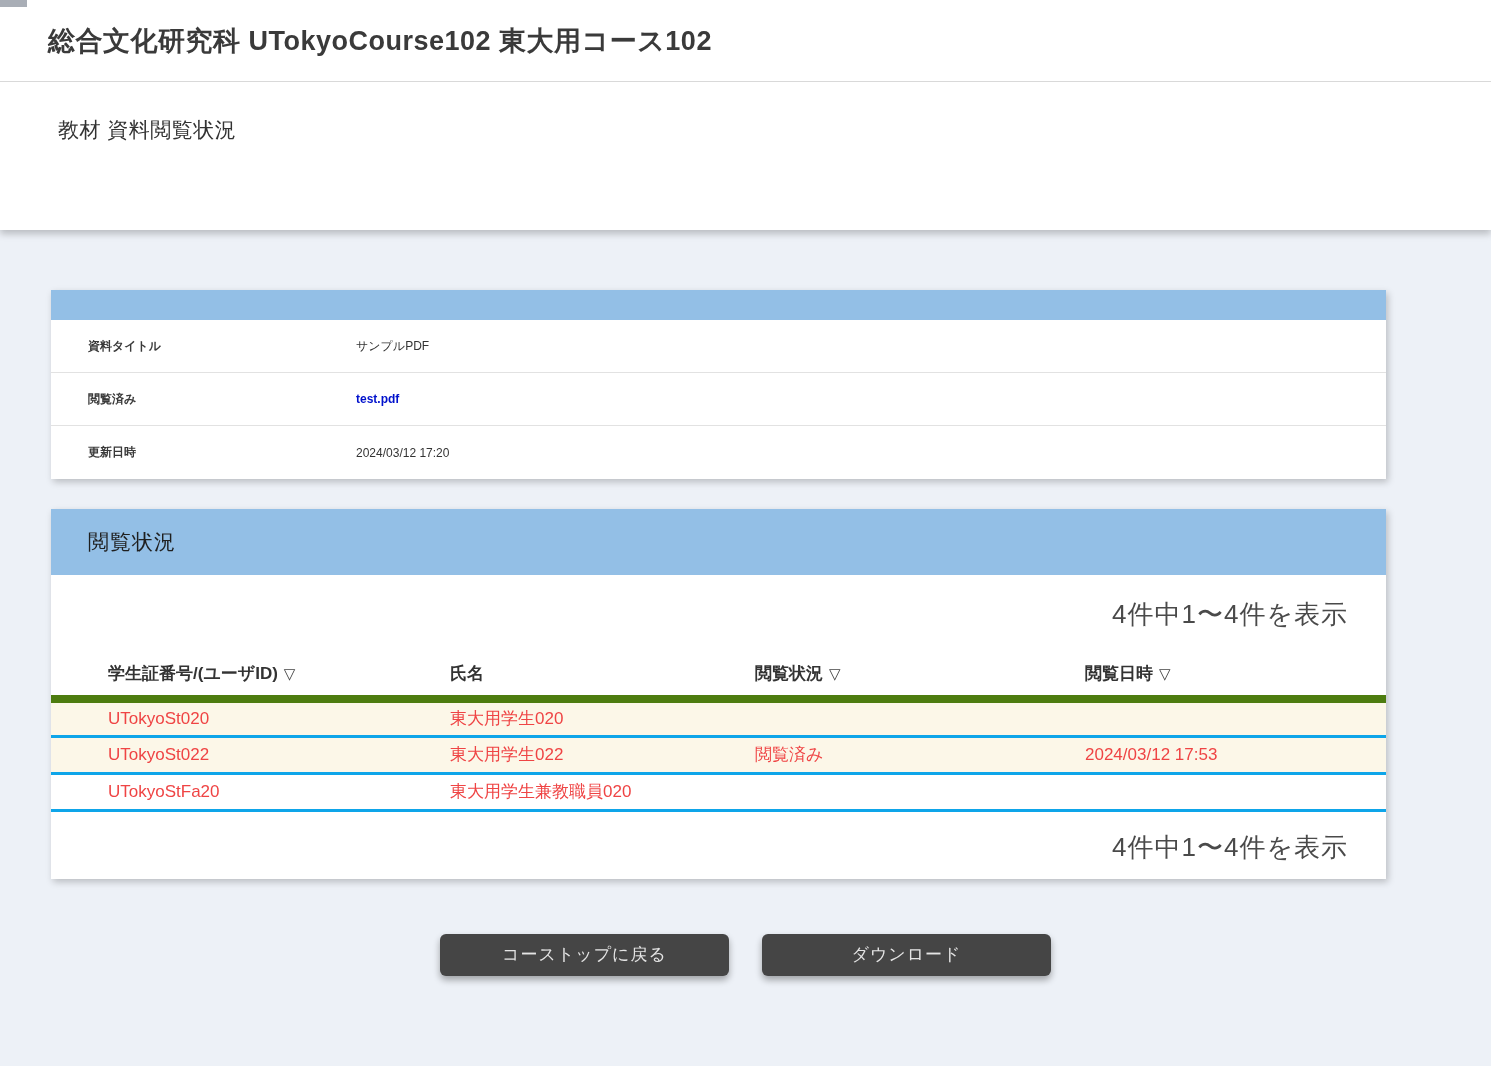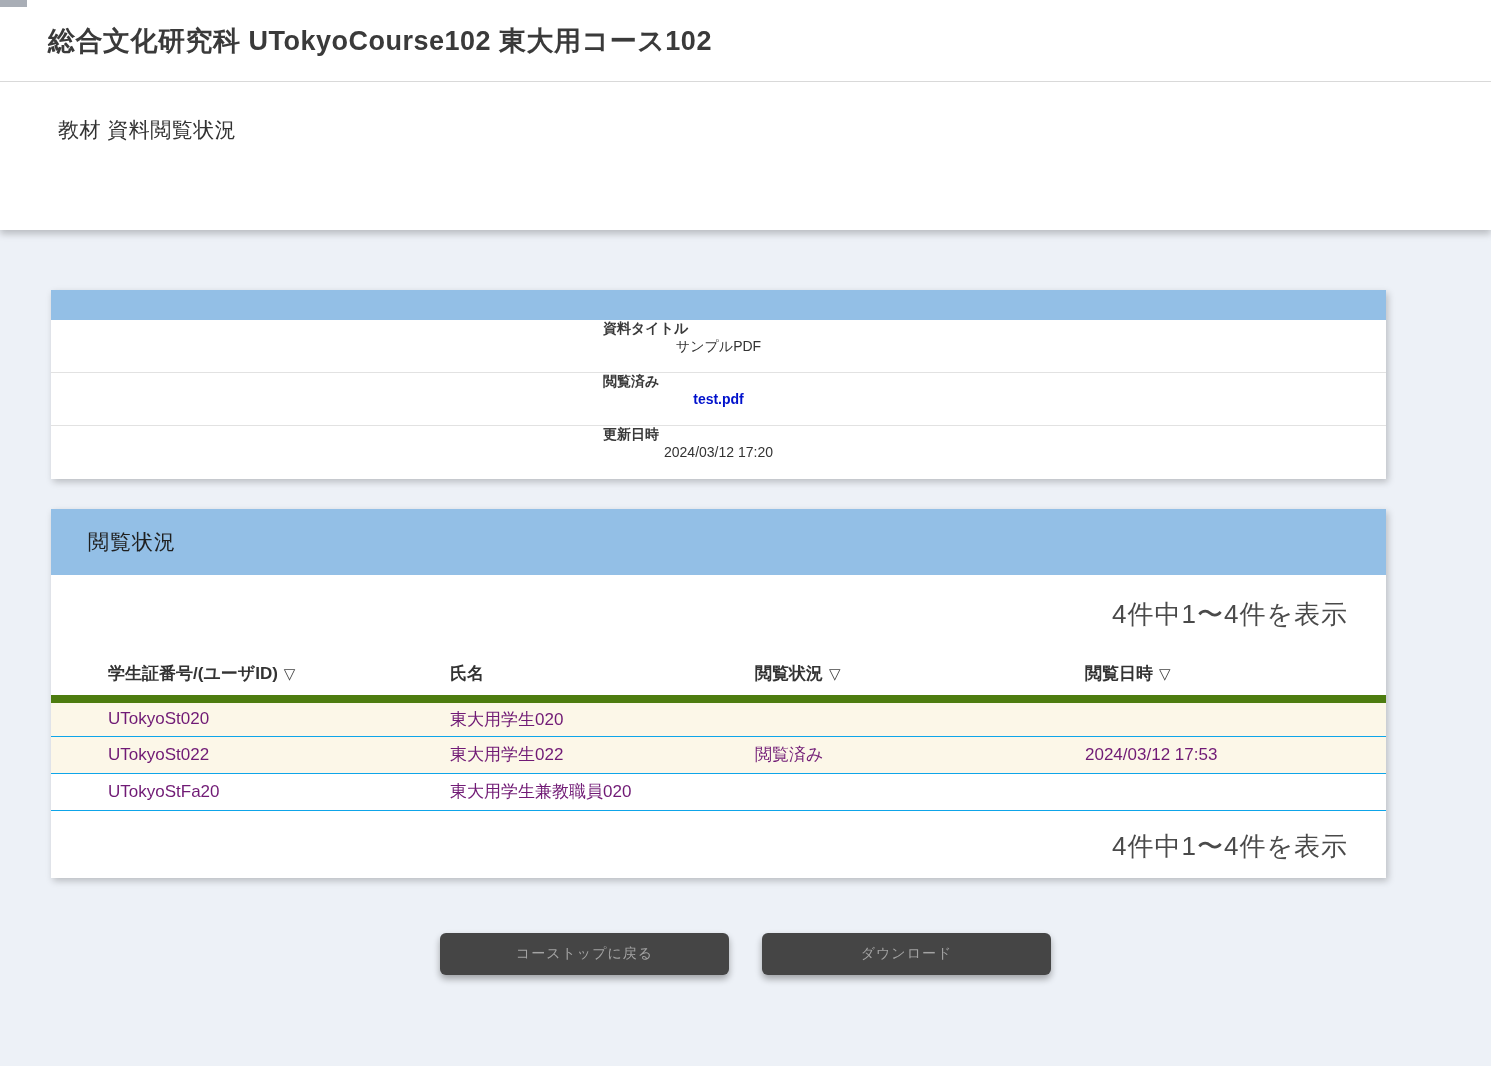--- a/index.html
+++ b/index.html
@@ -43,21 +43,21 @@
     width:1335px;margin-left:51px;background:#ffffff;
     box-shadow:2px 3px 7px rgba(0,0,0,0.22);
   }
   .panel-bar{
     background:var(--accent-blue);height:30px;
   }
   
   #doc-panel{margin-top:60px;}
   .info-row{
     display:flex;align-items:center;height:53px;
-    border-bottom:1px solid #E2E2E2;font-size:14px;flex-direction:column;
+    border-bottom:1px solid #E2E2E2;font-size:12px;
   }
   .info-row:last-child{border-bottom:none;}
   .info-label{
     width:305px;padding-left:37px;font-weight:bold;color:#3A3A3A;flex:none;
   }
   .info-value{color:#333;}
   .file-link{color:var(--link-blue);font-weight:bold;text-decoration:none;}
   
   #status-panel{margin-top:30px;padding-bottom:14px;}
   .status-header{
@@ -79,32 +79,32 @@
   .status-table col.c2{width:305px;}
   .status-table col.c3{width:330px;}
   .status-table col.c4{width:301px;}
   .status-table th{
     text-align:left;font-weight:bold;color:#333;
     padding:8px 0 10px 0;border-bottom:8px solid #4d7c0f;
     font-size:17px;white-space:nowrap;
   }
   .status-table th.first,.status-table td.first{padding-left:57px;}
   .status-table td{
-    height:37px;border-bottom:1px solid #0ea5e9;color:#701a75;
+    height:37px;border-bottom:3px solid #0ea5e9;color:#ef4444;
     white-space:nowrap;
   }
   .status-table tr.stripe td{background:var(--row-stripe);}
   .sort-icon{font-size:15px;color:#444;margin-left:6px;}
   
   .button-row{
     margin-top:55px;display:flex;justify-content:center;gap:33px;
   }
   .action-button{
     min-width:289px;height:42px;border:none;border-radius:6px;
-    background:var(--button-bg);color:#a3a3a3;font-size:14px;
+    background:var(--button-bg);color:#e5e5e5;font-size:17px;
     font-family:inherit;letter-spacing:1px;cursor:pointer;
     box-shadow:0 4px 7px rgba(0,0,0,0.33);
   }
 </style>
 </head>
 <body>
 
 <header class="page-header">
   <div class="scrollbar-fragment"></div>
   <h1 class="page-title">総合文化研究科 UTokyoCourse102 東大用コース102</h1>

